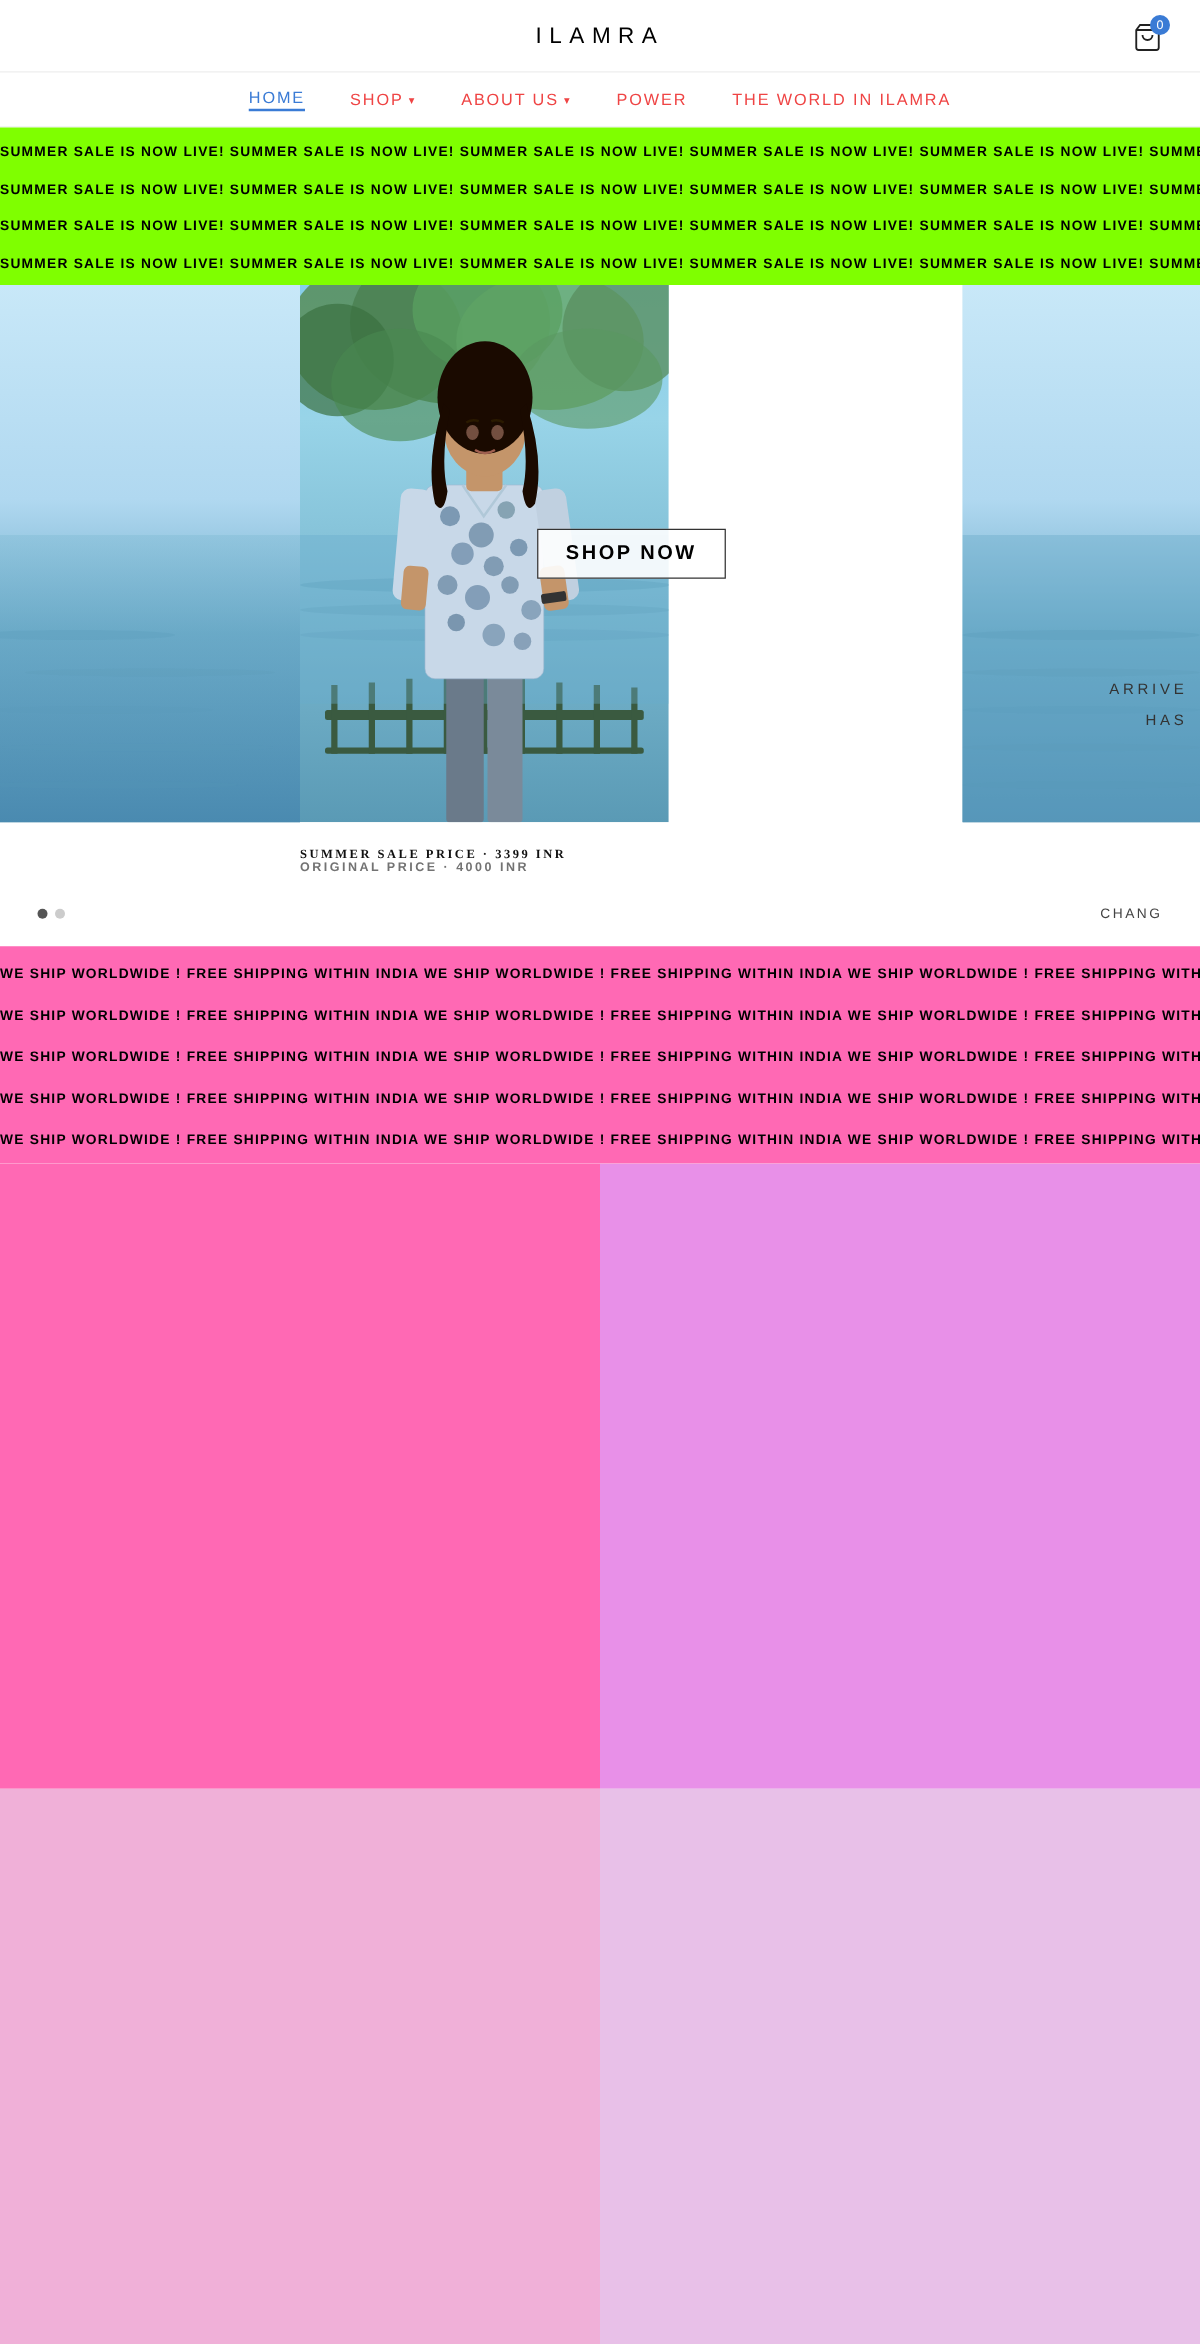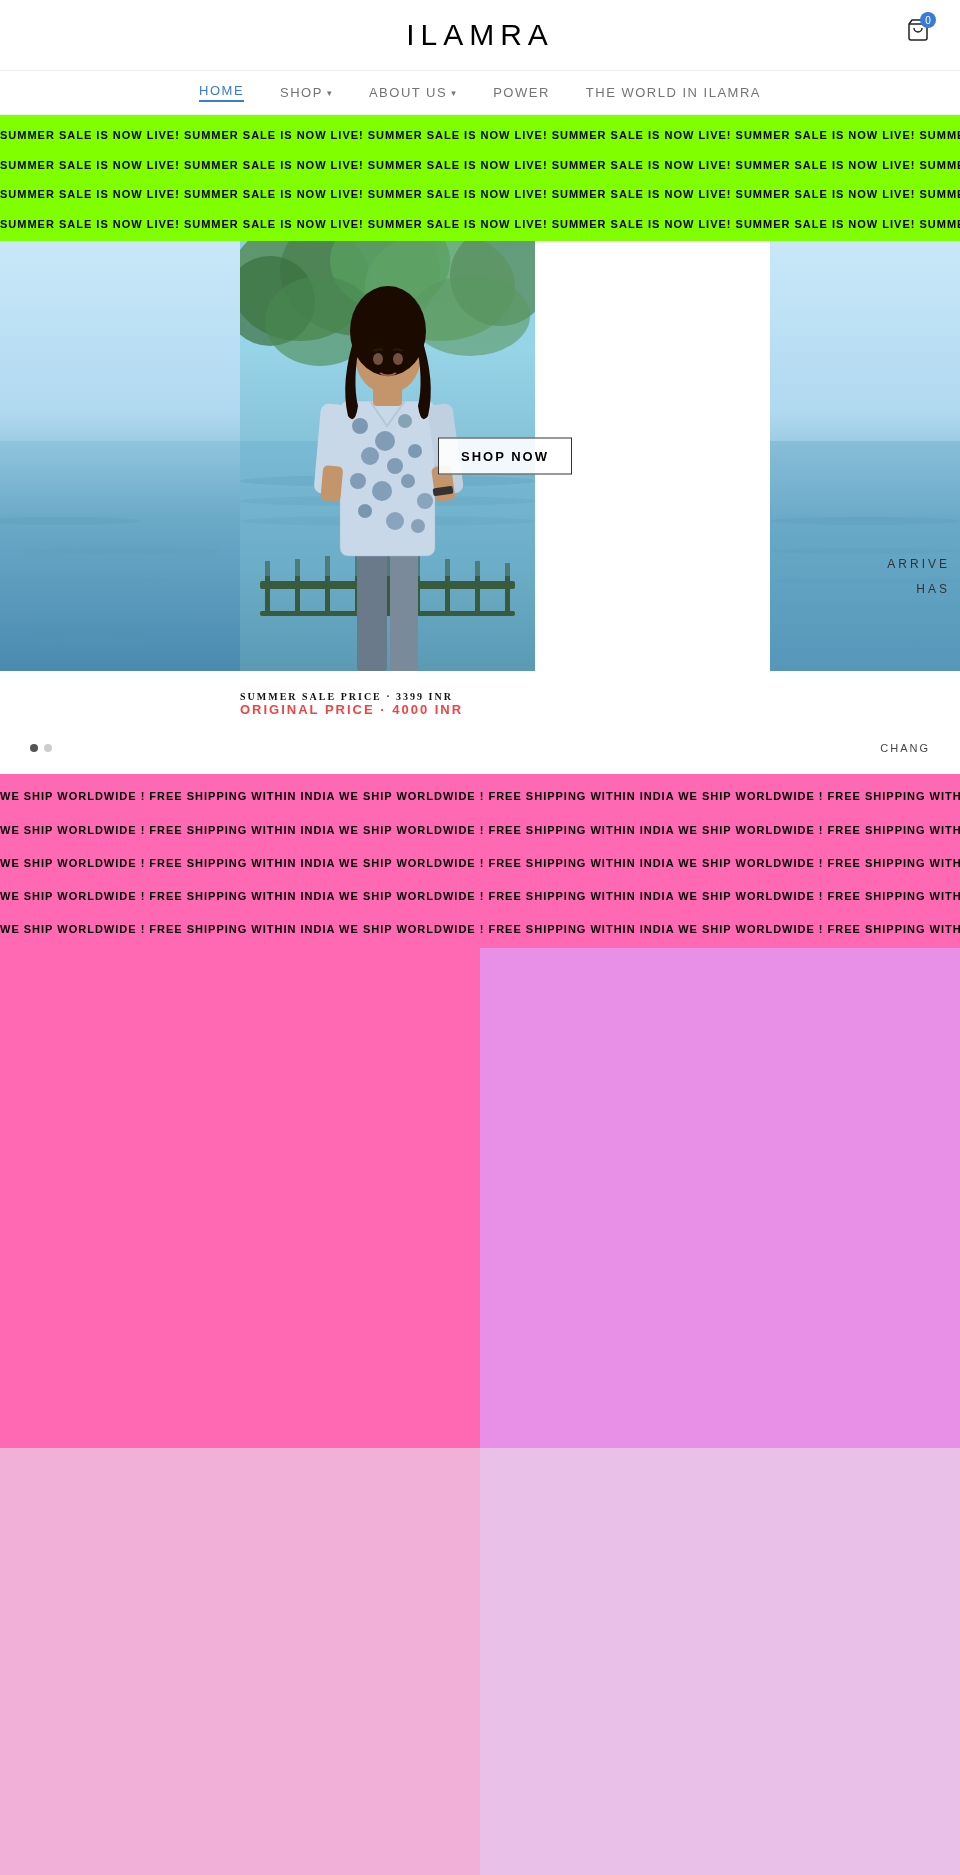--- a/index.html
+++ b/index.html
@@ -8,21 +8,21 @@
     
     .header {
       display: flex;
       align-items: center;
       justify-content: center;
       padding: 18px 30px;
       position: relative;
       border-bottom: none;
     }
     .header-logo {
-      font-size: 30px;
+      font-size: 18px;
       letter-spacing: 6px;
       font-weight: 400;
       text-transform: uppercase;
     }
     .header-cart {
       position: absolute;
       right: 30px;
       top: 18px;
       cursor: pointer;
     }
@@ -53,21 +53,21 @@
       gap: 36px;
       padding: 12px 0;
       border-top: 1px solid #eee;
       border-bottom: 1px solid #eee;
     }
     .nav-item {
       font-size: 13px;
       letter-spacing: 1.5px;
       text-transform: uppercase;
       cursor: pointer;
-      color: #737373;
+      color: #ef4444;
       display: flex;
       align-items: center;
       gap: 4px;
     }
     .nav-item.active {
       color: #3a7bd5;
       border-bottom: 2px solid #3a7bd5;
       padding-bottom: 2px;
     }
     .nav-item .chevron {
@@ -123,21 +123,21 @@
     }
 
     .shop-now-btn {
       position: absolute;
       top: 50%;
       left: 50%;
       transform: translate(-50%, -50%);
       background: rgba(255,255,255,0.9);
       border: 1px solid #333;
       padding: 10px 22px;
-      font-size: 13px;
+      font-size: 16px;
       letter-spacing: 2px;
       text-transform: uppercase;
       cursor: pointer;
       text-align: center;
       font-weight: 600;
       z-index: 10;
     }
 
     .hero-right {
       width: 190px;
@@ -171,24 +171,24 @@
     }
     .product-price-sale {
       font-size: 10px;
       letter-spacing: 2px;
       text-transform: uppercase;
       color: #111;
       font-weight: 600;
       font-family: Liberation Serif, serif;
     }
     .product-price-original {
-      font-size: 13px;
+      font-size: 10px;
       letter-spacing: 2px;
       text-transform: uppercase;
-      color: #ef4444;
+      color: #737373;
       font-weight: 600;
     }
 
     
     .carousel-nav {
       display: flex;
       align-items: center;
       justify-content: space-between;
       padding: 10px 30px;
       gap: 14px;

